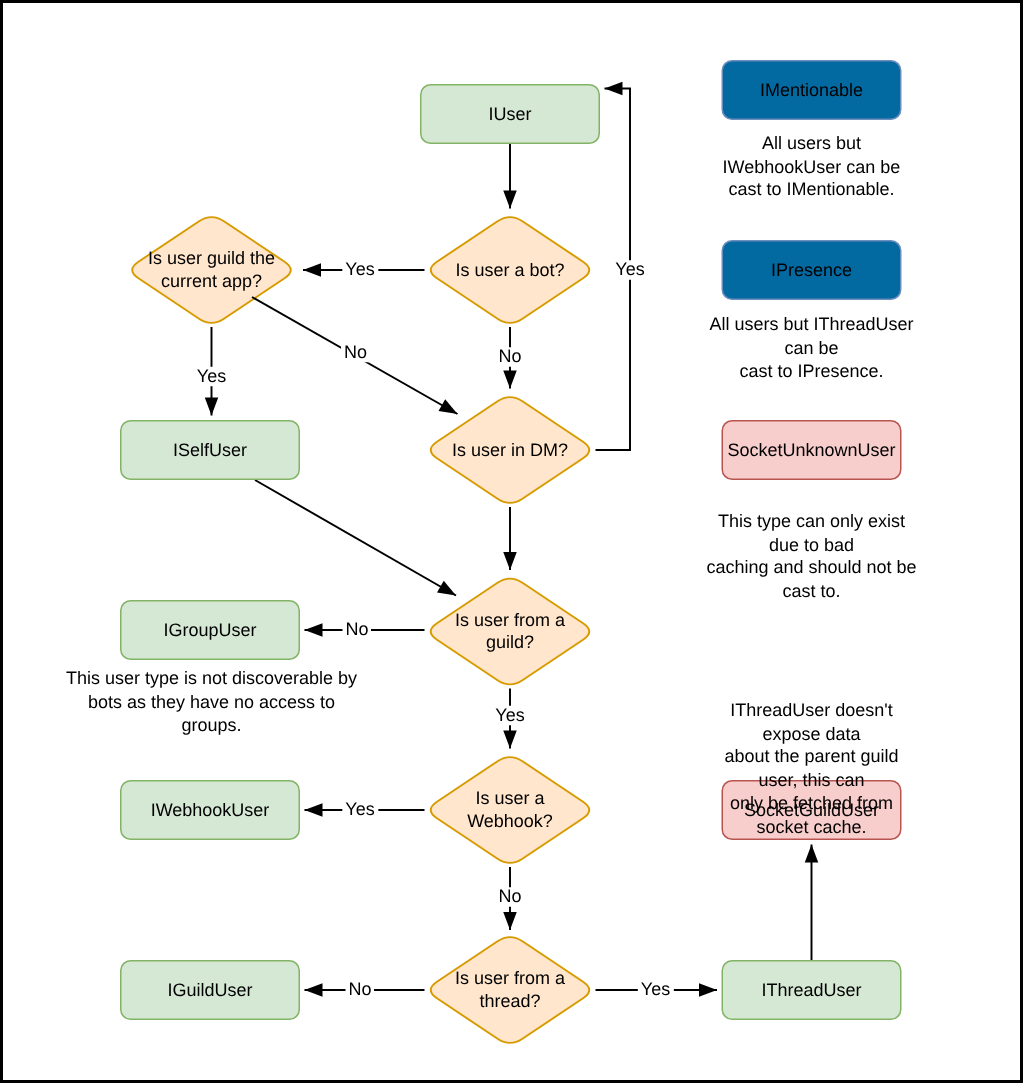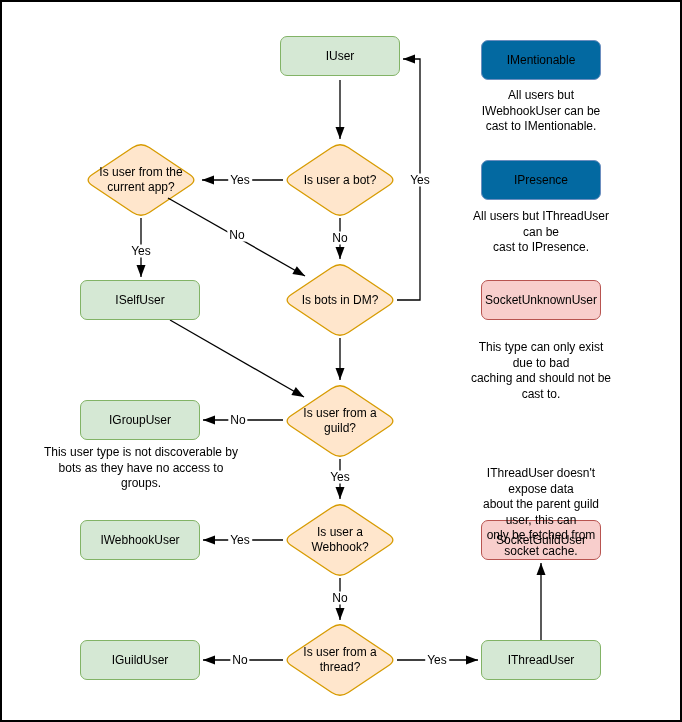--- a/index.html
+++ b/index.html
@@ -65,35 +65,35 @@
       <line x1="283" y1="420" x2="203" y2="420" marker-end="url(#arrow)"></line>
       <line x1="340" y1="459" x2="340" y2="499" marker-end="url(#arrow)"></line>
       <line x1="283" y1="540" x2="203" y2="540" marker-end="url(#arrow)"></line>
       <line x1="340" y1="578" x2="340" y2="620" marker-end="url(#arrow)"></line>
       <line x1="283" y1="660" x2="203" y2="660" marker-end="url(#arrow)"></line>
       <line x1="397" y1="660" x2="478" y2="660" marker-end="url(#arrow)"></line>
       <line x1="541" y1="640" x2="541" y2="563" marker-end="url(#arrow)"></line>
     </g>
   </svg>
 
-  <div class="node green" style="left:280px;top:36px">IUser</div>
+  <div class="node green" style="left:280px;top:56px">IUser</div>
   <div class="node blue" style="left:481px;top:40px">IMentionable</div>
   <div class="node blue" style="left:481px;top:160px">IPresence</div>
   <div class="node red" style="left:481px;top:280px">SocketUnknownUser</div>
   <div class="node green" style="left:80px;top:280px">ISelfUser</div>
   <div class="node green" style="left:80px;top:400px">IGroupUser</div>
   <div class="node green" style="left:80px;top:520px">IWebhookUser</div>
   <div class="node green" style="left:80px;top:640px">IGuildUser</div>
   <div class="node red" style="left:481px;top:520px">SocketGuildUser</div>
   <div class="node green" style="left:481px;top:640px">IThreadUser</div>
 
   <div class="dlabel" style="left:283px;top:142px">Is user a bot?</div>
-  <div class="dlabel" style="left:84px;top:142px">Is user from the
+  <div class="dlabel" style="left:84px;top:142px">Is user guild the
 current app?</div>
-  <div class="dlabel" style="left:283px;top:262px">Is bots in DM?</div>
+  <div class="dlabel" style="left:283px;top:262px">Is user in DM?</div>
   <div class="dlabel" style="left:283px;top:383px">Is user from a
 guild?</div>
   <div class="dlabel" style="left:283px;top:502px">Is user a
 Webhook?</div>
   <div class="dlabel" style="left:283px;top:622px">Is user from a
 thread?</div>
 
   <div class="elabel" style="left:240px;top:180px">Yes</div>
   <div class="elabel" style="left:340px;top:238px">No</div>
   <div class="elabel" style="left:237px;top:235px">No</div>

